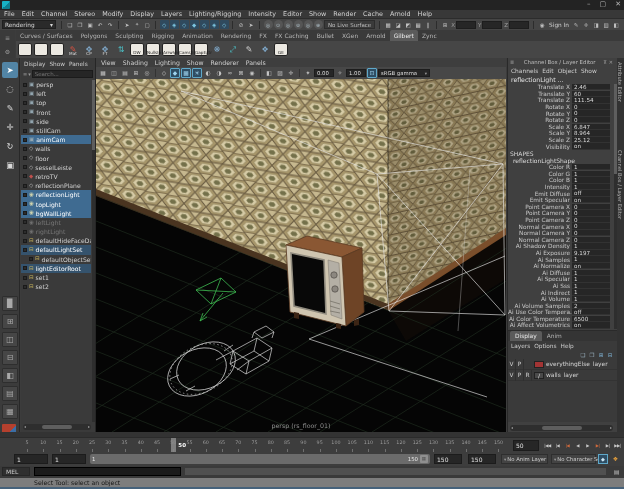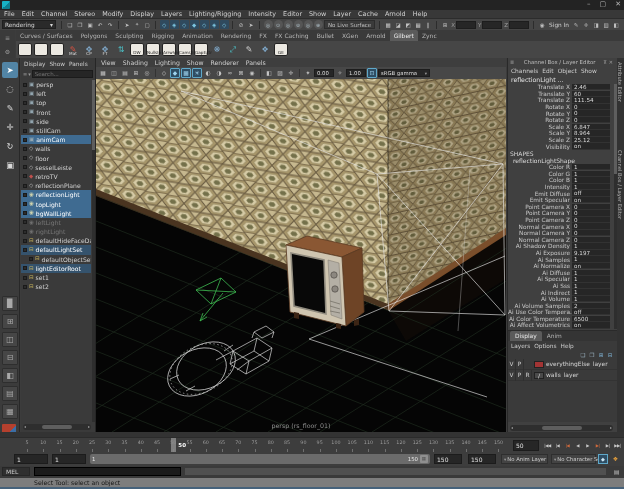--- a/index.html
+++ b/index.html
@@ -222,21 +222,21 @@
       <span class="menu-item">Edit</span>
       <span class="menu-item">Channel</span>
       <span class="menu-item">Stereo</span>
       <span class="menu-item">Modify</span>
       <span class="menu-item">Display</span>
       <span class="menu-item">Layers</span>
       <span class="menu-item">Lighting/Rigging</span>
       <span class="menu-item">Intensity</span>
       <span class="menu-item">Editor</span>
       <span class="menu-item">Show</span>
-      <span class="menu-item">Layer</span>
+      <span class="menu-item">Render</span>
       <span class="menu-item">Cache</span>
       <span class="menu-item">Arnold</span>
       <span class="menu-item">Help</span>
     </div>
 
   <div id="status-line">
     <div id="status-icons">
         <div class="menuset">
           <span>Rendering</span>
           <span class="dd-arrow">▾</span>

